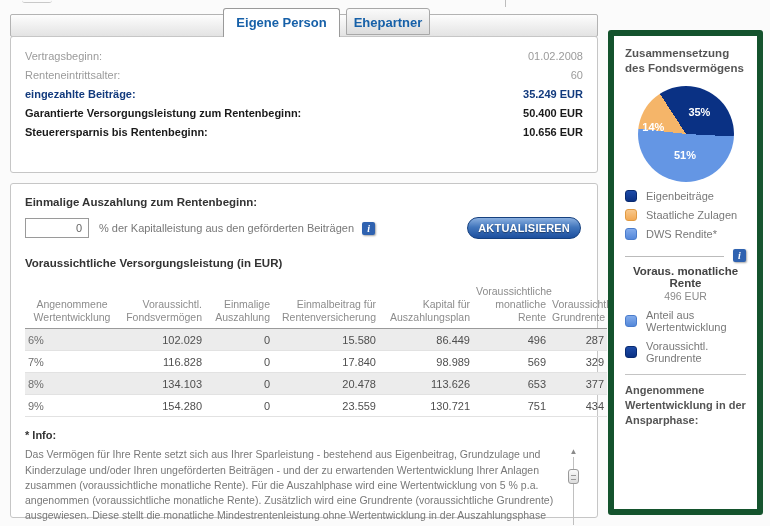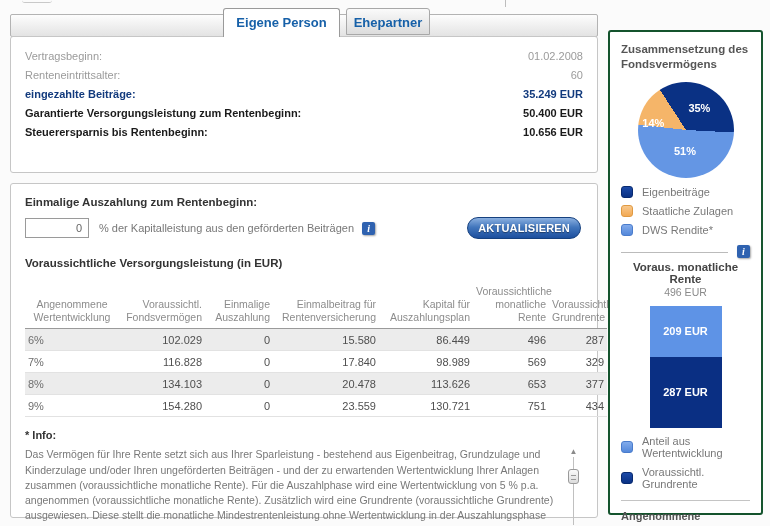--- a/index.html
+++ b/index.html
@@ -69,21 +69,21 @@
   .sb-line { position:absolute; left:6px; top:10px; bottom:10px; width:1px; background:#c0c0c0; }
   .sb-up, .sb-down { position:absolute; left:1px; width:11px; height:9px; font-size:8px; color:#8a8a8a; text-align:center; line-height:9px; cursor:pointer; }
   .sb-up { top:0; }
   .sb-thumb { position:absolute; left:1px; top:22px; width:11px; height:15px; background:linear-gradient(#fafafa,#ddd);
               border:1px solid #9a9a9a; border-radius:3px; cursor:grab; }
   .sb-thumb::after { content:""; position:absolute; left:2px; right:2px; top:5px; height:3px;
                      border-top:1px solid #999; border-bottom:1px solid #999; }
 
   
   .sidebar { position:absolute; left:608px; top:30px; width:155px; height:485px;
-             background:#fff; border:2px solid #14532d; border-radius:3px; padding:10px 11px 0 11px; }
+             background:#fff; border:6px solid #14532d; border-radius:3px; padding:10px 11px 0 11px; }
   .sb-title { font-size:11.5px; font-weight:bold; color:#555; line-height:1.3; }
   .pie { position:relative; width:96px; height:96px; border-radius:50%; margin:10px auto 8px auto;
          background:conic-gradient(from 93deg, #6496e4 0deg 183.6deg, #f5b569 183.6deg 234deg, #0a3184 234deg 360deg); }
   .pie-label { position:absolute; color:#fff; font-size:11px; font-weight:bold; }
   .pie-label.p35 { left:53%; top:21%; }
   .pie-label.p14 { left:5%;  top:37%; }
   .pie-label.p51 { left:38%; top:66%; }
 
   .legend-item { display:flex; align-items:center; margin-top:7px; }
   .swatch { width:12px; height:12px; border-radius:3px; margin-right:9px; flex:none; }
@@ -254,24 +254,20 @@
   </div>
 
   <div class="divider-row">
     <div class="line"></div>
     <span class="info-icon">i</span>
   </div>
 
   <div class="rente-title">Voraus. monatliche Rente</div>
   <div class="rente-total">496 EUR</div>
 
-  <div class="stackbar">
-    <div class="bar-seg bar-light">209 EUR</div>
-    <div class="bar-seg bar-dark">287 EUR</div>
-  </div>
 
   <div class="legend-item">
     <span class="swatch sw-light"></span>
     <span class="legend-label">Anteil aus Wertentwicklung</span>
   </div>
   <div class="legend-item">
     <span class="swatch sw-dark"></span>
     <span class="legend-label">Voraussichtl. Grundrente</span>
   </div>
 

